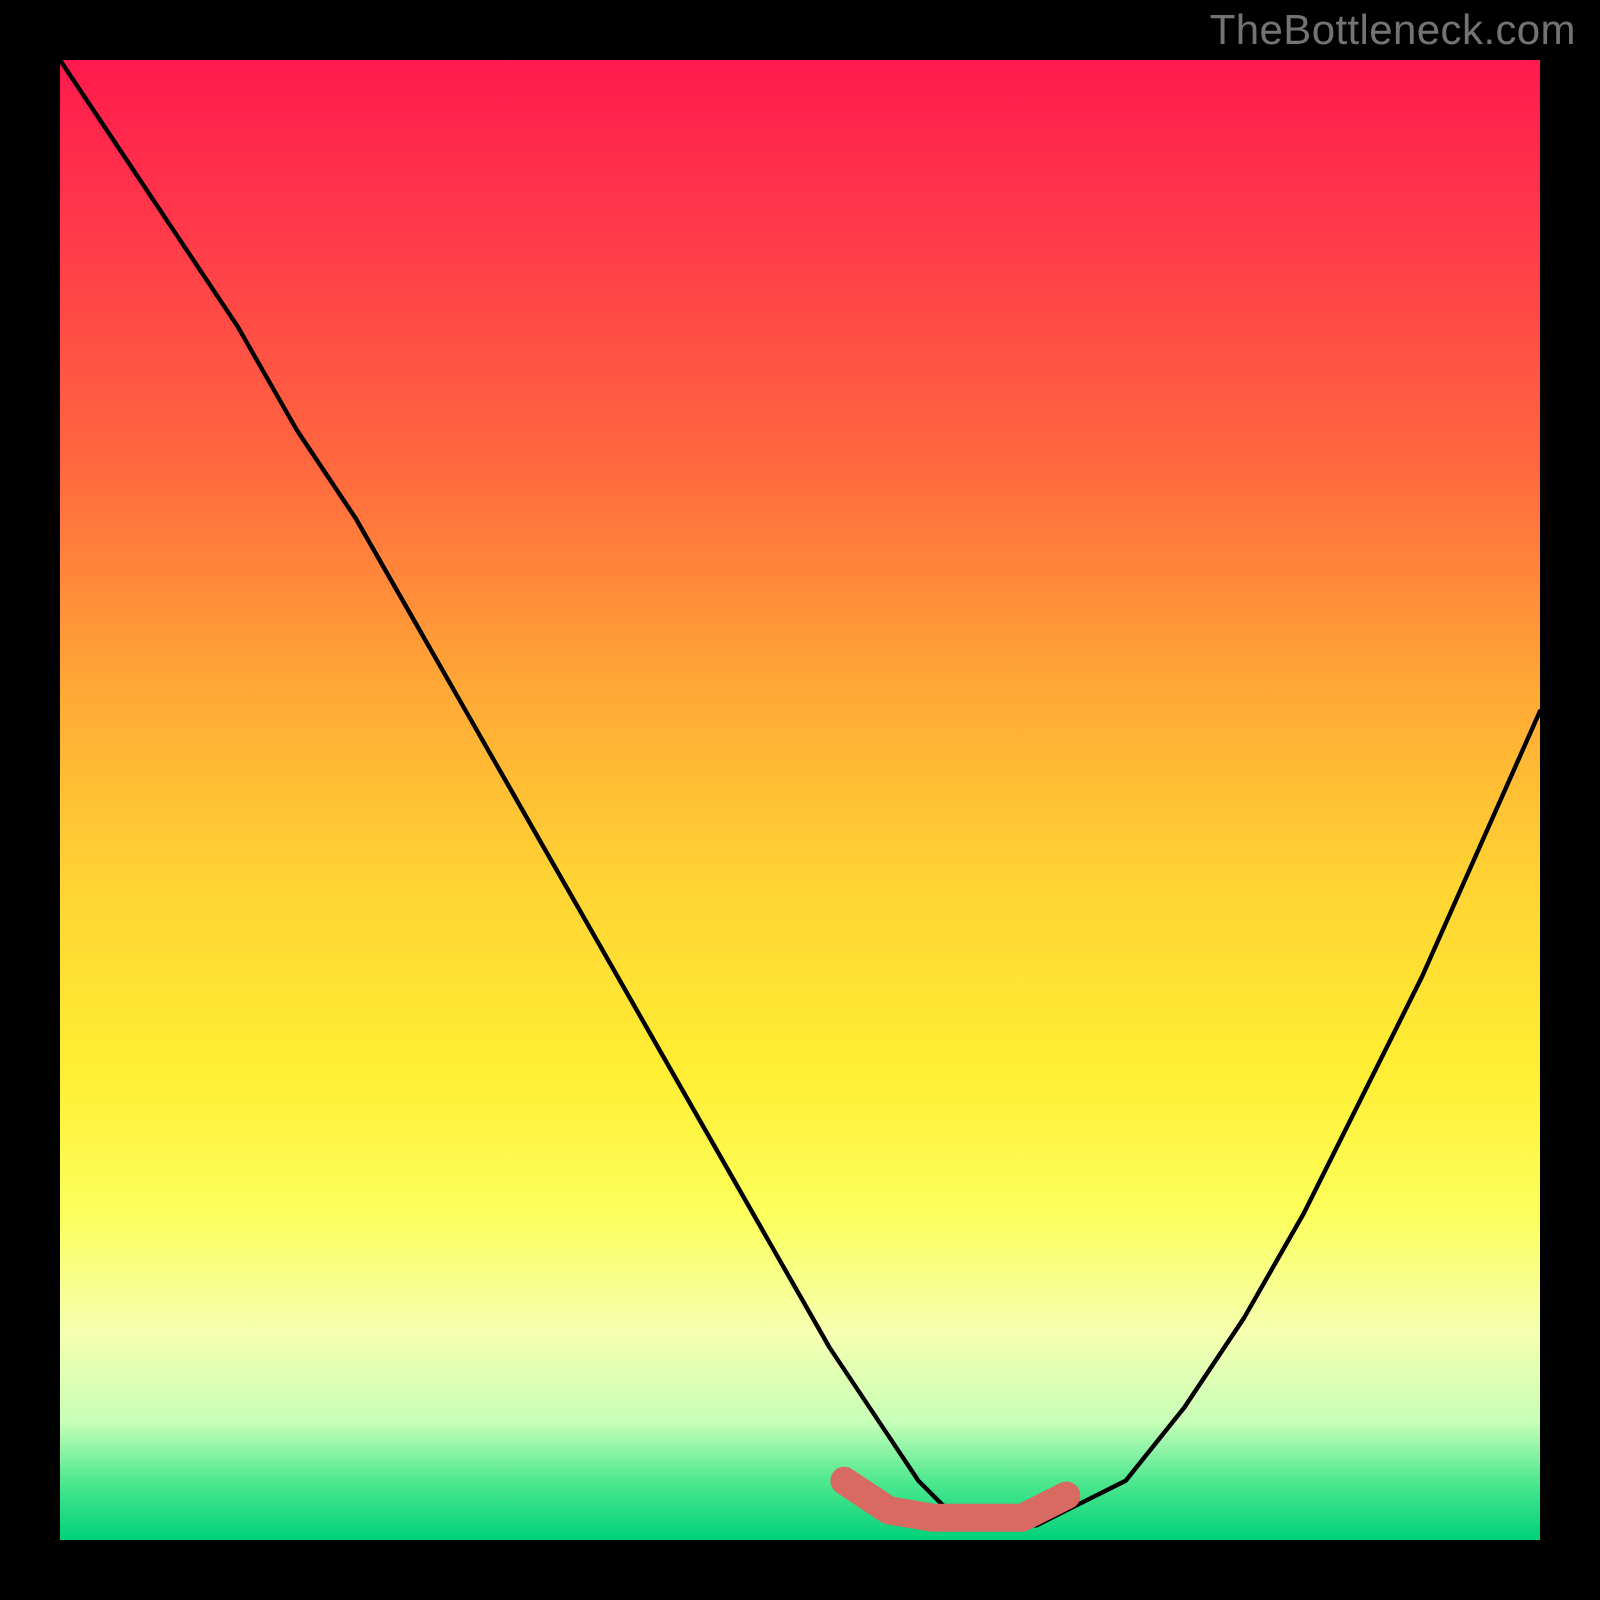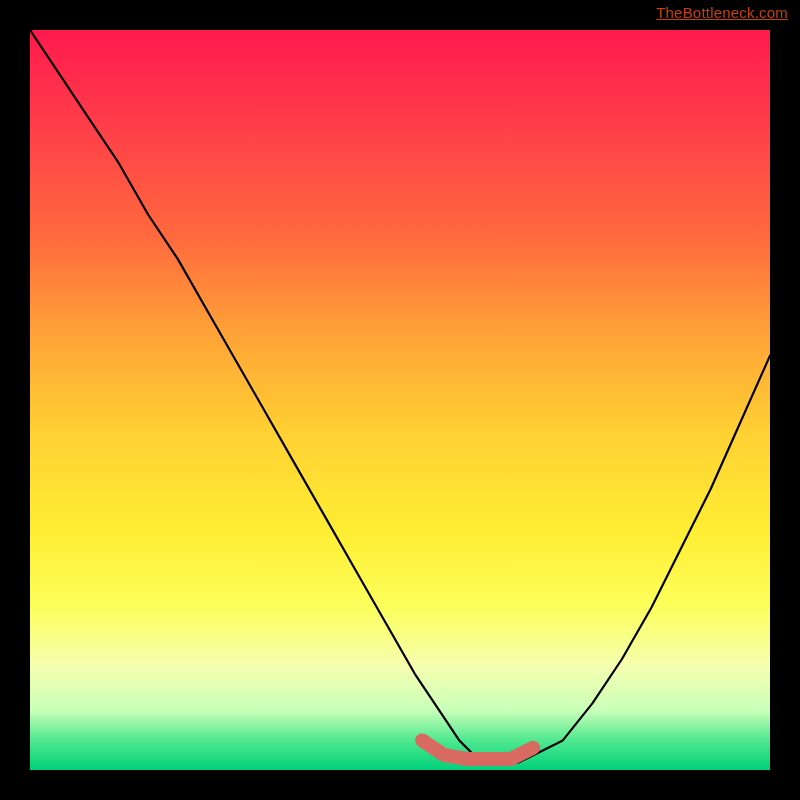--- a/index.html
+++ b/index.html
@@ -41,25 +41,24 @@
     position: absolute;
     left: 0;
     top: 0;
     width: 740px;
     height: 740px;
   }
   .watermark {
     position: absolute;
     top: 4px;
     right: 12px;
-    color: #c2410c;
-    font-size: 15px;
+    color: #737373;
+    font-size: 21px;
     font-weight: 500;
     letter-spacing: 0.2px;
-    text-decoration: underline;
   }
 </style>
 </head>
 <body>
 
 <div class="frame">
 
   <div class="watermark">TheBottleneck.com</div>
 
   <div class="plot-area">

